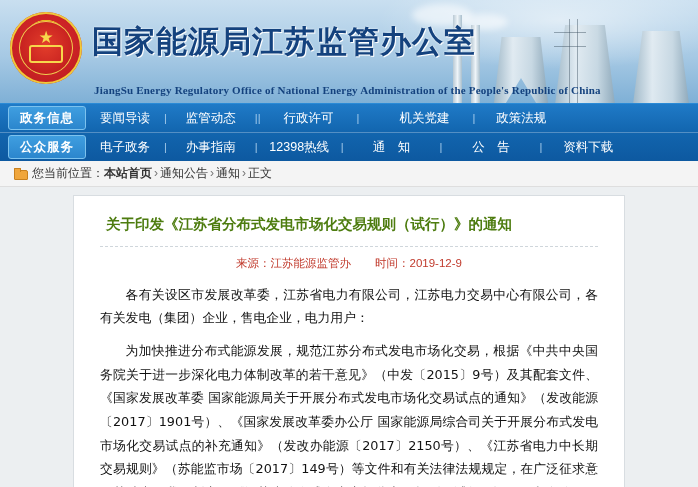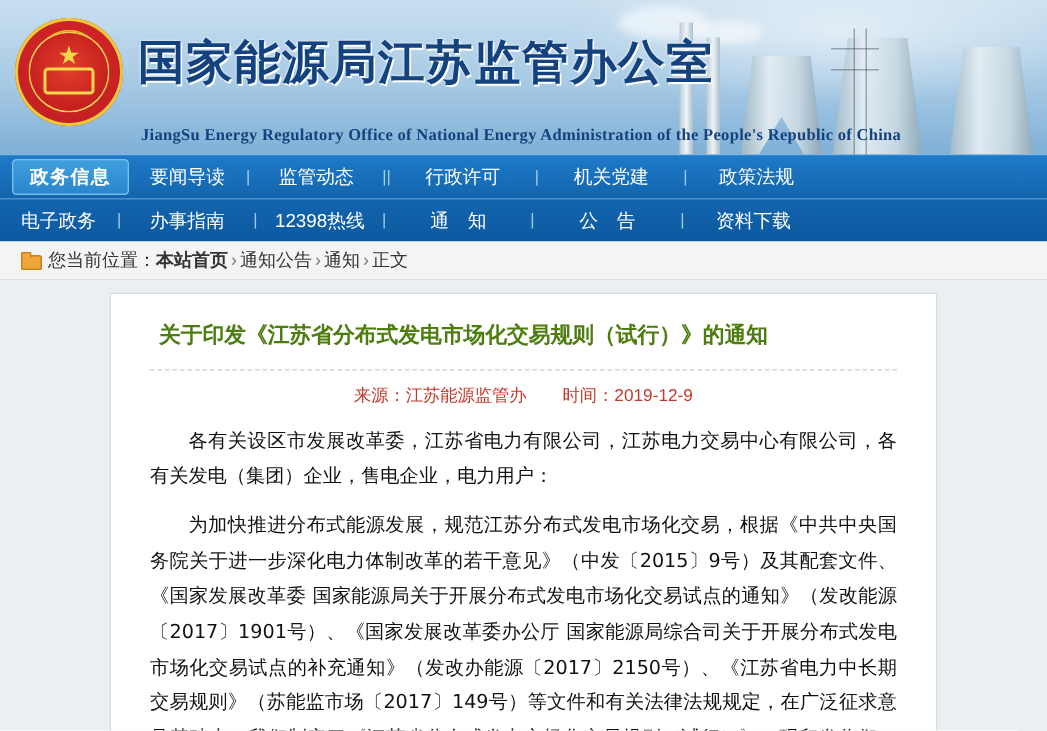--- a/index.html
+++ b/index.html
@@ -317,27 +317,28 @@
     <div class="nav-row">
       <div class="nav-tag">政务信息</div>
       <div class="nav-items">
         <div class="nav-item" style="width:78px;">要闻导读</div>
         <div class="nav-sep">|</div>
         <div class="nav-item" style="width:88px;">监管动态</div>
         <div class="nav-sep">|</div>
         <div class="nav-sep">|</div>
         <div class="nav-item" style="width:96px;">行政许可</div>
         <div class="nav-sep">|</div>
-        <div class="nav-item" style="width:96px;">机关党建</div>
+        <div class="nav-item" style="width:96px;padding-left:17px;">机关党建</div>
         <div class="nav-sep">|</div>
         <div class="nav-item" style="width:92px;">政策法规</div>
       </div>
     </div>
 
     <div class="nav-row">
+      <div class="nav-tag">公众服务</div>
       <div class="nav-items">
         <div class="nav-item" style="width:78px;">电子政务</div>
         <div class="nav-sep">|</div>
         <div class="nav-item" style="width:88px;">办事指南</div>
         <div class="nav-sep">|</div>
         <div class="nav-item" style="width:83px;">12398热线</div>
         <div class="nav-sep">|</div>
         <div class="nav-item" style="width:96px;">通　知</div>
         <div class="nav-sep">|</div>
         <div class="nav-item" style="width:97px;">公　告</div>

